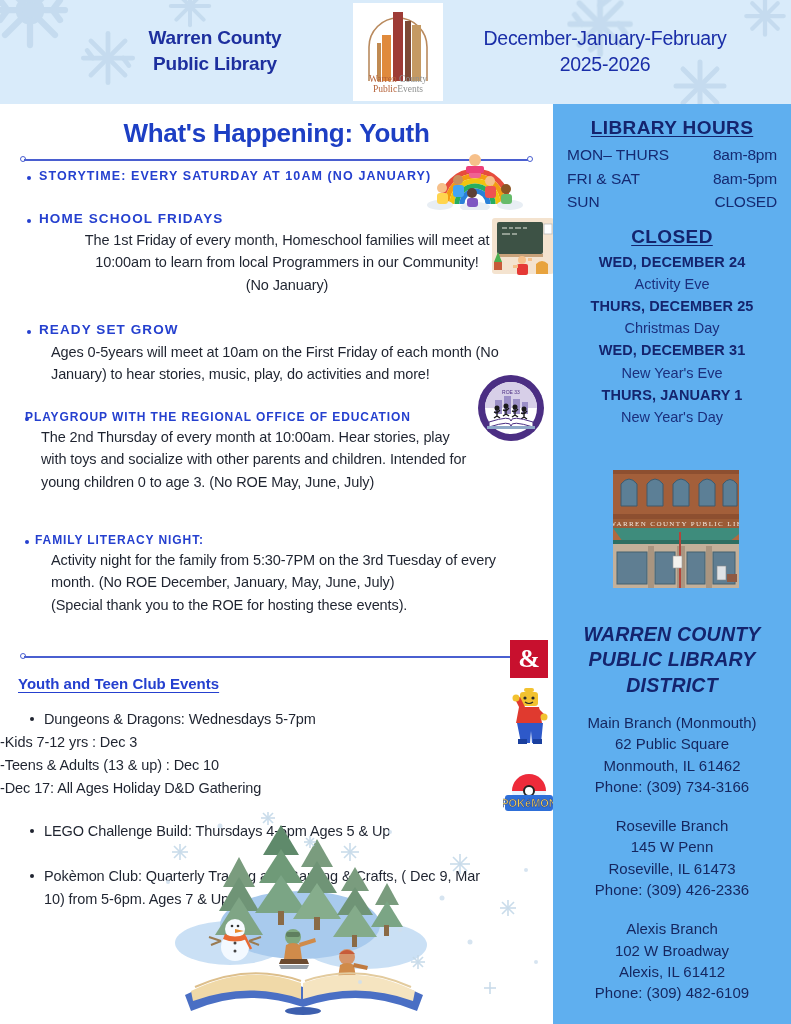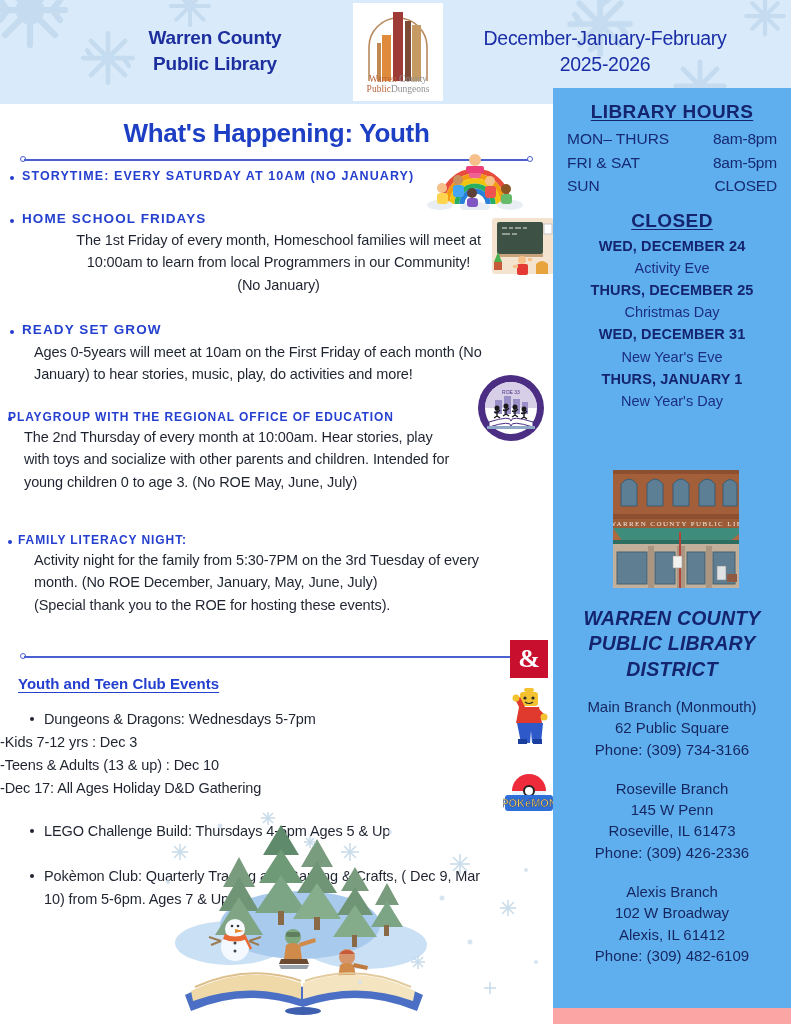--- a/index.html
+++ b/index.html
@@ -2,21 +2,21 @@
 <html><head>
 <meta charset="utf-8">
 <style>
   * { box-sizing: border-box; margin: 0; padding: 0; }
   html, body {
     width: 791px; height: 1024px;
     font-family: "Liberation Sans", sans-serif;
     background: #ffffff;
     overflow: hidden;
   }
-  .page { position: relative; width: 791px; height: 1024px; background: #fca5a5; }
+  .page { position: relative; width: 791px; height: 1024px; background: #eab308; }
 
   
   .header {
     position: absolute; left: 0; top: 0; width: 791px; height: 104px;
     background: #d9ebfa; overflow: hidden;
   }
   .header-flakes { position: absolute; inset: 0; pointer-events: none; }
   .hdr-left {
     position: absolute; left: 90px; top: 25px; width: 250px;
     text-align: center; color: #1d2f9e;
@@ -39,21 +39,21 @@
     text-align: center; font-family: "Liberation Serif", serif;
     line-height: 1.05;
   }
   .logo-words .l1 { font-size: 9.5px; color: #b5623a; }
   .logo-words .l1 b { color: #8f9190; font-weight: normal; }
   .logo-words .l2 { font-size: 9.5px; color: #b5623a; }
   .logo-words .l2 b { color: #8f9190; font-weight: normal; }
 
   
   .sidebar {
-    position: absolute; left: 553px; top: 88px; width: 238px; height: 920px;
+    position: absolute; left: 553px; top: 104px; width: 238px; height: 920px;
     background: #5fafef; color: #14246e; text-align: center;
   }
   .side-title {
     font-size: 19px; font-weight: bold; letter-spacing: 0.4px;
     text-decoration: underline; text-underline-offset: 2px;
     margin-top: 13px;
   }
   .hours-rows { margin-top: 4px; padding: 0 14px; }
   .hours-row {
     display: flex; justify-content: space-between;
@@ -96,21 +96,21 @@
   .rule .line {
     position: absolute; left: 6px; right: 6px; top: 4px; height: 1.5px; background: #4a5fd0;
   }
   .rule .dot {
     position: absolute; top: 1px; width: 6px; height: 6px; border-radius: 50%;
     background: #ffffff; border: 1.4px solid #4a5fd0;
   }
   .rule .dot.l { left: 2px; }
   .rule .dot.r { right: 2px; }
 
-  .evt { position: relative; padding-left: 22px; }
+  .evt { position: relative; padding-left: 22px; margin-left: 17px; }
   .evt-head {
     color: #2540cf; font-weight: bold; font-size: 12.5px;
     letter-spacing: 1.1px; line-height: 1.5;
   }
   .evt-head.small { font-size: 12px; letter-spacing: 0.9px; }
   .bullet {
     position: absolute; left: 10px; width: 4px; height: 4px; border-radius: 50%;
     background: #2540cf;
   }
   .evt-body {
@@ -216,21 +216,21 @@
       <svg class="logo-inner" width="90" height="98" viewBox="0 0 90 98">
         <path d="M16 78 L16 44 A29 29 0 0 1 74 44 L74 78" fill="none" stroke="#b98a5e" stroke-width="1.6"></path>
         <rect x="29" y="32" width="9" height="46" fill="#e08a3c"></rect>
         <rect x="40" y="9" width="10" height="69" fill="#9e3b36"></rect>
         <rect x="52" y="18" width="6" height="60" fill="#7d4a36"></rect>
         <rect x="59" y="22" width="9" height="56" fill="#c59a63"></rect>
         <rect x="24" y="40" width="4" height="38" fill="#c08a52"></rect>
       </svg>
       <div class="logo-words">
         <div class="l1"><span>Warren </span><b>County</b></div>
-        <div class="l2"><span>Public</span><b>Dungeons</b></div>
+        <div class="l2"><span>Public</span><b>Events</b></div>
       </div>
     </div>
 
     <div class="hdr-right">
       <div>December-January-February</div>
       <div>2025-2026</div>
     </div>
   </div>
 
   <div class="main">
@@ -585,20 +585,21 @@
     <div class="district-name">
       <div>WARREN COUNTY</div>
       <div>PUBLIC LIBRARY</div>
       <div>DISTRICT</div>
     </div>
 
     <div class="branches">
       <div class="branch">
         <div>Main Branch (Monmouth)</div>
         <div>62 Public Square</div>
+        <div>Monmouth, IL 61462</div>
         <div>Phone: (309) 734-3166</div>
       </div>
       <div class="branch">
         <div>Roseville Branch</div>
         <div>145 W Penn</div>
         <div>Roseville, IL 61473</div>
         <div>Phone: (309) 426-2336</div>
       </div>
       <div class="branch">
         <div>Alexis Branch</div>

